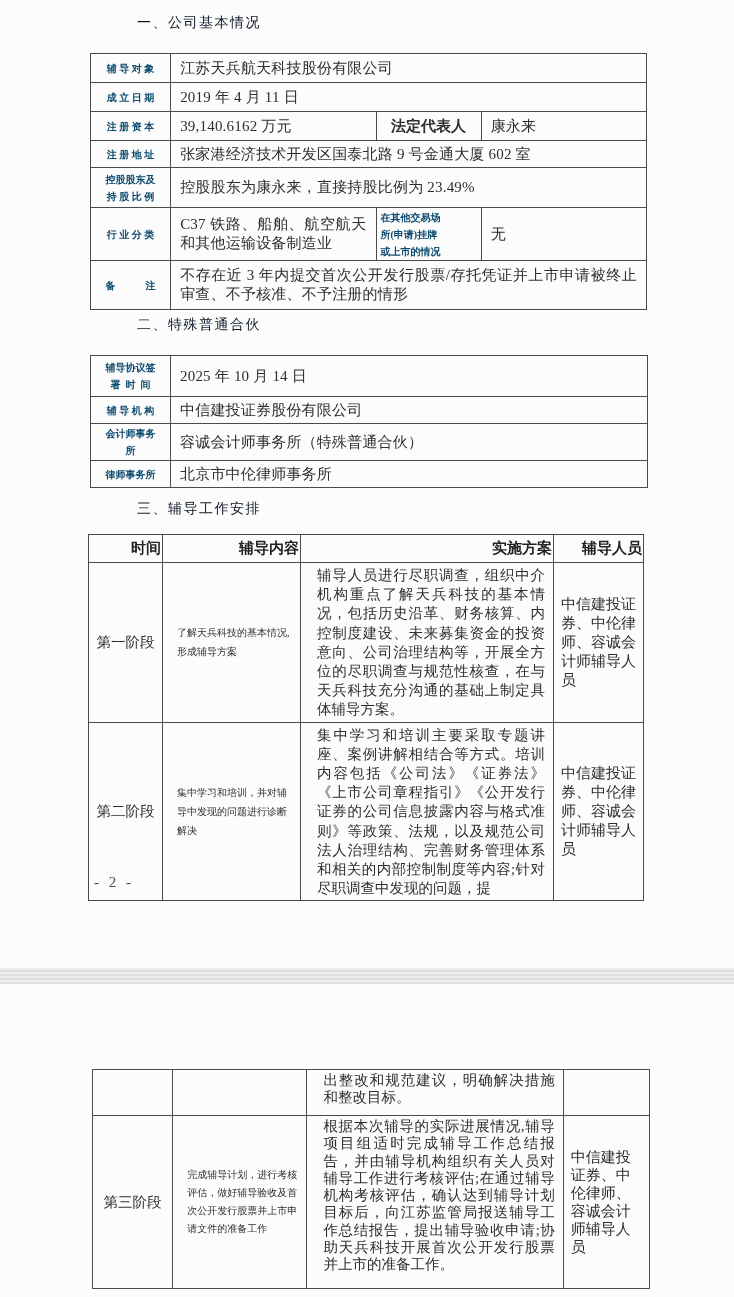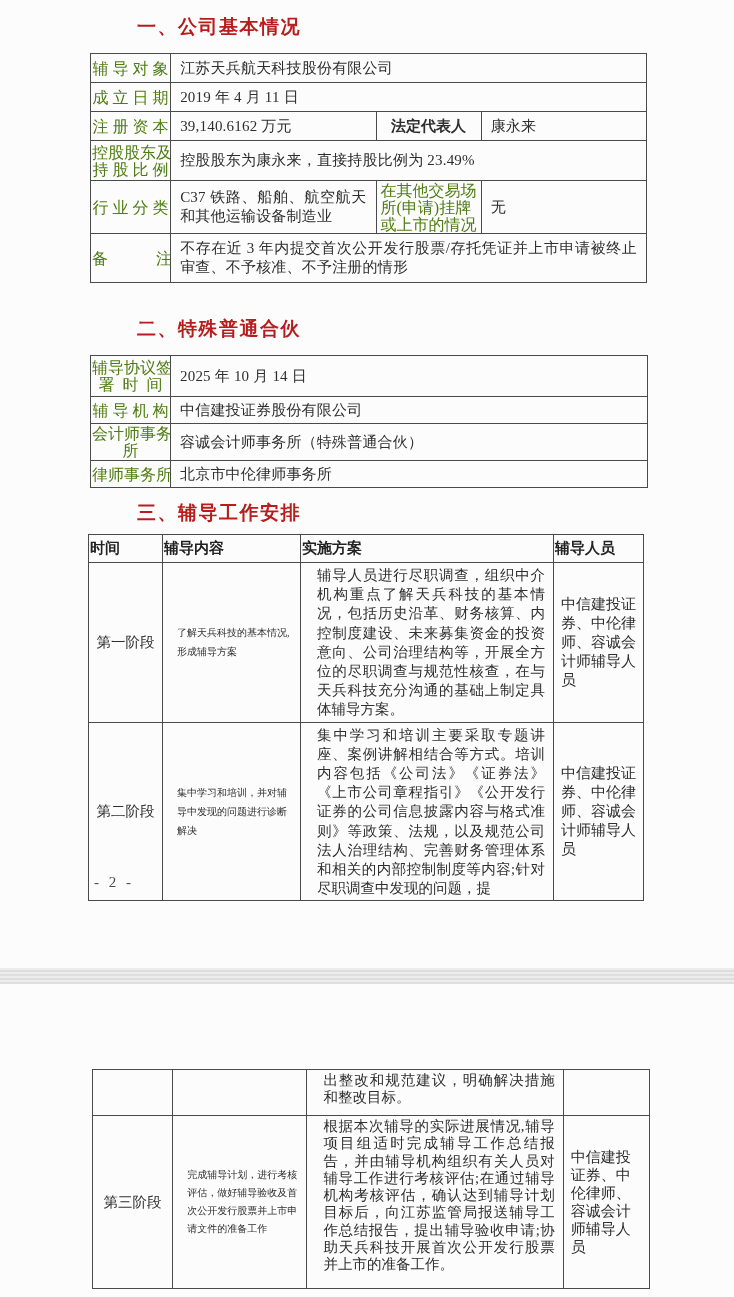--- a/index.html
+++ b/index.html
@@ -13,34 +13,34 @@
   .page{position:relative;background:#fcfcfc;overflow:hidden;}
   .page1{height:968px;}
   .page2{height:356px;}
   .band{
     height:16px;
     background:#e2e2e2;
     background-image:repeating-linear-gradient(to bottom,#ececec 0 2px,#dedede 2px 4px);
   }
   .sec-title{
     position:absolute;left:137px;
-    font-weight:bold;font-size:19px;letter-spacing:1.5px;color:#b91c1c;
+    font-weight:normal;font-size:14px;letter-spacing:1.5px;color:#0f172a;
     white-space:pre;
   }
   table{border-collapse:collapse;table-layout:fixed;position:absolute;background:transparent;}
   td{border:1px solid #4a4a4a;overflow:hidden;vertical-align:middle;}
   
   .lbl{
-    font-weight:normal;text-align:center;white-space:pre;
-    font-size:16px;line-height:17px;padding:0 1px;color:#4d7c0f;
+    font-weight:bold;text-align:center;white-space:pre;
+    font-size:10px;line-height:17px;padding:0 1px;color:#0c4a6e;
   }
   .val{font-size:15px;padding:0 9px;line-height:19px;letter-spacing:0.2px;text-align:justify;}
   .mid{font-weight:bold;text-align:center;font-size:15px;white-space:pre;}
   
-  .sched .hd{font-weight:bold;text-align:left;font-size:15px;color:#222;}
+  .sched .hd{font-weight:bold;text-align:right;font-size:15px;color:#222;}
   .stage{text-align:center;font-size:14.5px;white-space:pre;}
   .content{font-size:10px;padding:0 5px 0 14px;line-height:19px;vertical-align:middle;}
   .plan{font-size:14.5px;vertical-align:top;text-align:justify;padding:3px 8px 2px 16px;line-height:19.2px;}
   .pers{font-size:15px;padding:0 7px;line-height:19px;text-align:left;}
   .p2 .plan{line-height:17.3px;padding-top:2px;}
   .p2 .content{line-height:18px;}
   .p2 .pers{line-height:18px;}
   .pagenum{
     position:absolute;left:94px;top:874px;
     font-size:15px;letter-spacing:3px;color:#4a4a4a;white-space:pre;
@@ -67,20 +67,24 @@
       </tr>
       <tr style="height:29px">
         <td class="lbl">成 立 日 期</td>
         <td class="val" colspan="3">2019 年 4 月 11 日</td>
       </tr>
       <tr style="height:29px">
         <td class="lbl">注 册 资 本</td>
         <td class="val">39,140.6162 万元</td>
         <td class="mid">法定代表人</td>
         <td class="val">康永来</td>
+      </tr>
+      <tr style="height:27px">
+        <td class="lbl">注 册 地 址</td>
+        <td class="val" colspan="3">张家港经济技术开发区国泰北路 9 号金通大厦 602 室</td>
       </tr>
       <tr style="height:40px">
         <td class="lbl">控股股东及
 持 股 比 例</td>
         <td class="val" colspan="3">控股股东为康永来，直接持股比例为 23.49%</td>
       </tr>
       <tr style="height:53px">
         <td class="lbl">行 业 分 类</td>
         <td class="val">C37 铁路、船舶、航空航天和其他运输设备制造业</td>
         <td class="lbl" style="text-align:left;padding:0 4px;">在其他交易场

